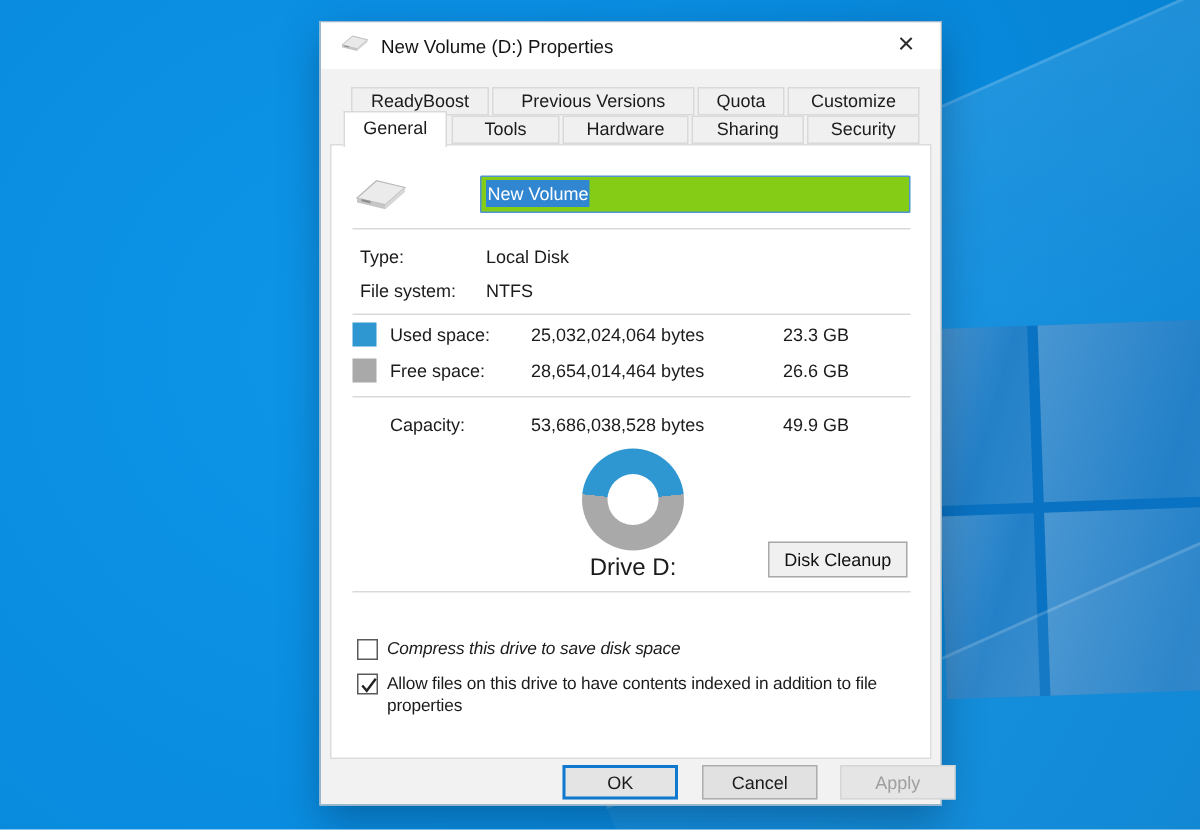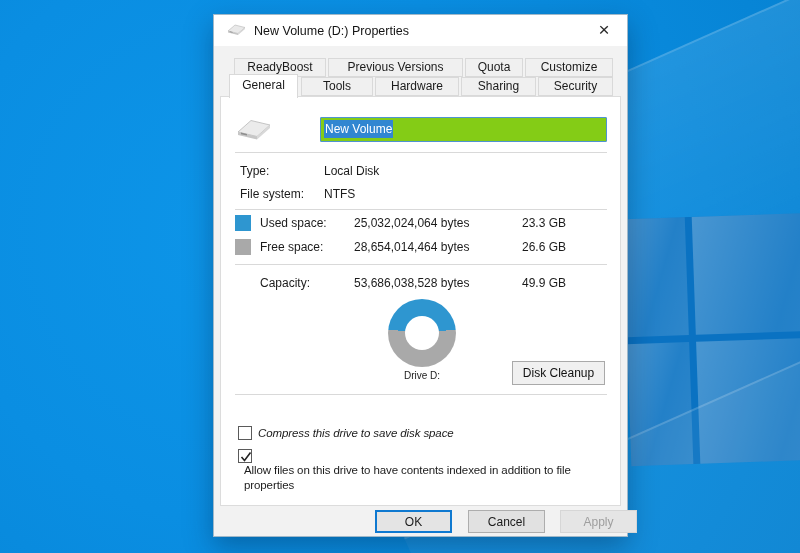--- a/index.html
+++ b/index.html
@@ -50,21 +50,21 @@
   .info-value { position:absolute; left:103px; font-size:12px; }
 
   .swatch { position:absolute; left:14px; width:16px; height:16px; }
   .row-label  { position:absolute; left:39px;  font-size:12px; }
   .row-bytes  { position:absolute; left:133px; font-size:12px; }
   .row-size   { position:absolute; left:301px; font-size:12px; }
 
   .donut { position:absolute; left:167px; top:202px; width:68px; height:68px; border-radius:50%; }
   .donut-hole { position:absolute; left:17px; top:17px; width:34px; height:34px;
                 border-radius:50%; background:#ffffff; }
-  .drive-label { position:absolute; left:167px; top:273px; width:68px; text-align:center; font-size:10px; }
+  .drive-label { position:absolute; left:167px; top:273px; width:68px; text-align:center; font-size:16px; }
 
   .cleanup-btn { position:absolute; left:291px; top:264px; width:93px; height:24px;
                  background:#f0f0f0; border:1px solid #a9a9a9; font-size:12px;
                  font-family:"Liberation Sans", sans-serif; color:#111; }
 
   .checkbox-row { position:absolute; left:17px; display:flex; align-items:flex-start; }
   .checkbox { width:14px; height:14px; background:#fff; border:1px solid #5a5a5a;
               flex:0 0 14px; position:relative; margin-top:0; }
   .checkbox svg { position:absolute; left:1px; top:1px; display:none; }
   .checkbox.checked svg { display:block; }
@@ -163,21 +163,21 @@
 
     <div class="sep" style="top:297px;"></div>
 
     <div class="checkbox-row" style="top:329px;font-style:italic;">
       <span class="checkbox">
         
       </span>
       <span class="checkbox-label">Compress this drive to save disk space</span>
     </div>
 
-    <div class="checkbox-row" style="top:352px;flex-direction:column;">
+    <div class="checkbox-row" style="top:352px;">
       <span class="checkbox checked">
         <svg width="12" height="12" viewBox="0 0 12 12">
             <polyline points="1.5,6 4.5,9.5 10.5,1.5" fill="none" stroke="#222" stroke-width="1.6"></polyline>
           </svg>
       </span>
       <span class="checkbox-label">Allow files on this drive to have contents indexed in addition to file properties</span>
     </div>
 
   </div>
 

